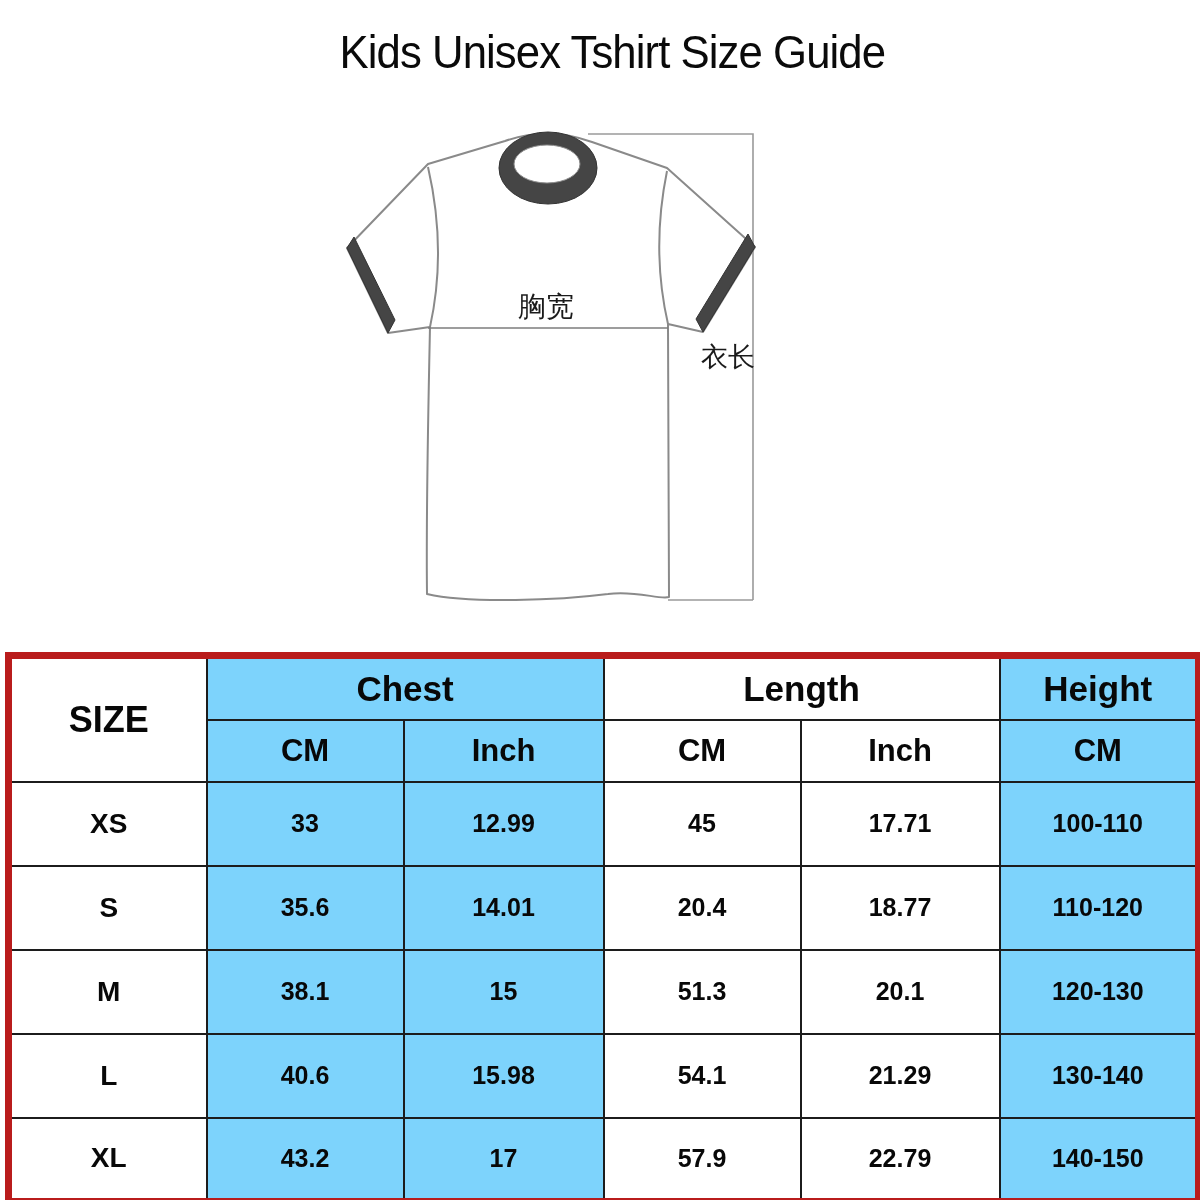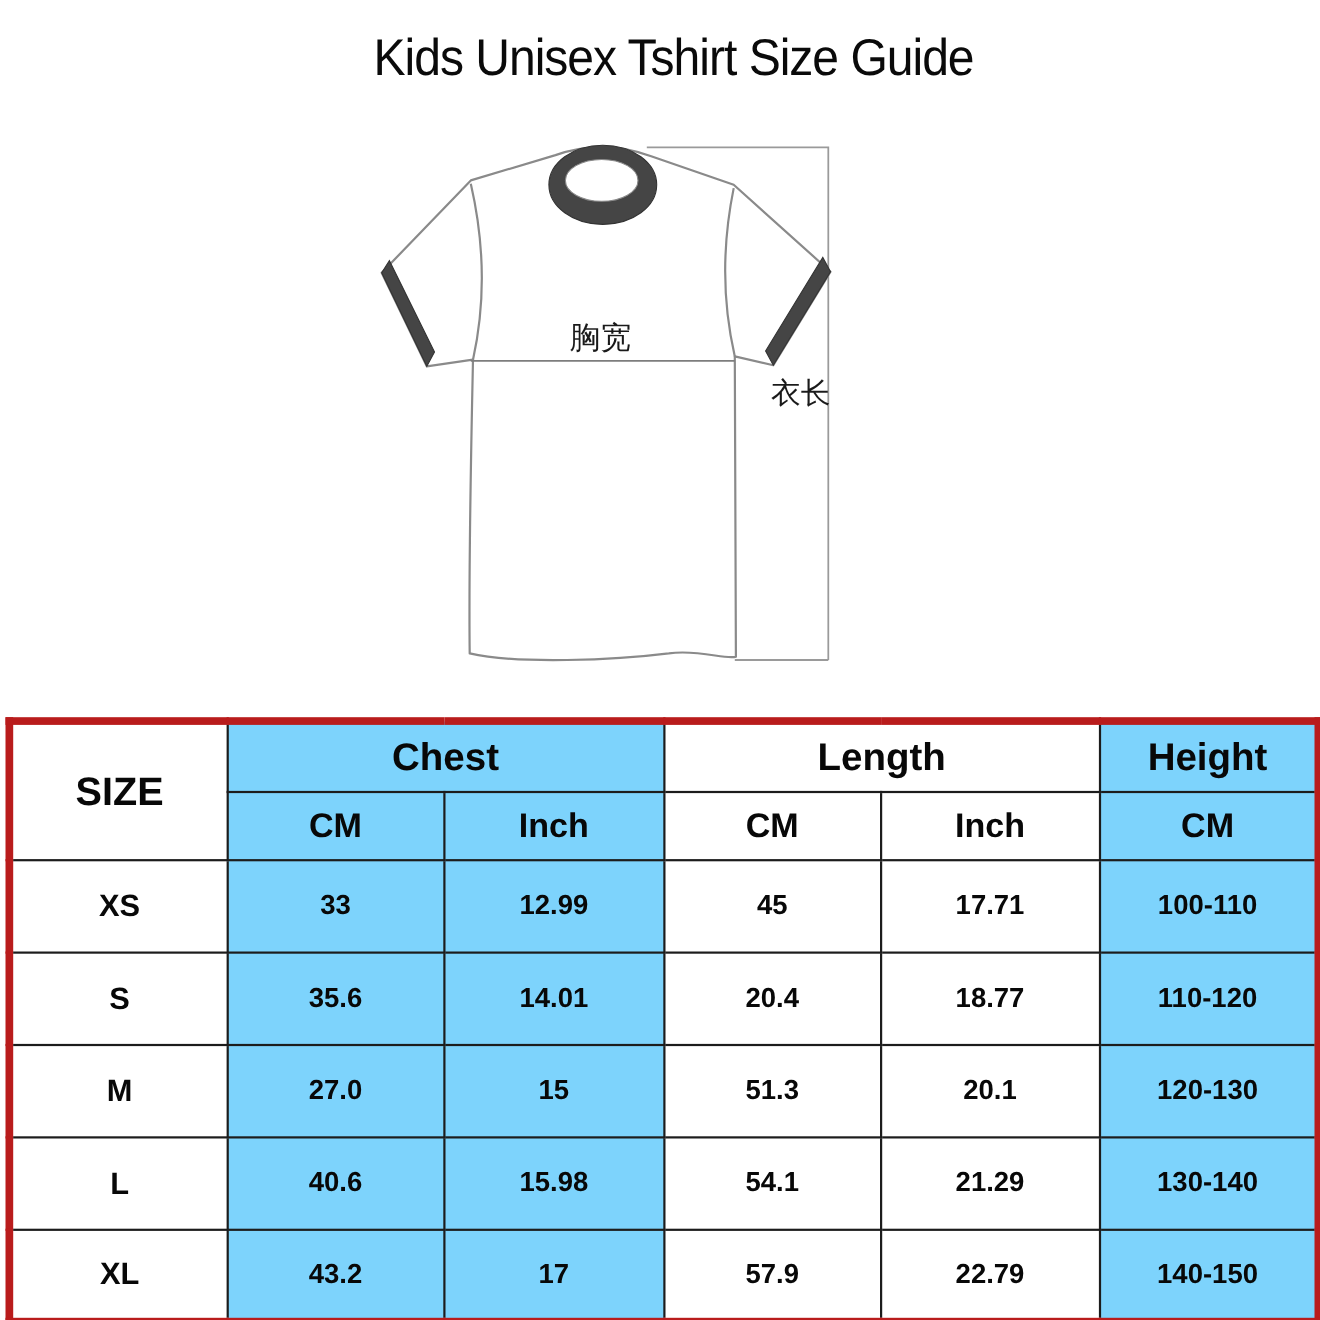--- a/index.html
+++ b/index.html
@@ -114,21 +114,21 @@
   <tr class="drow">
     <td class="rowlabel white">S</td>
     <td class="val peach">35.6</td>
     <td class="val peach">14.01</td>
     <td class="val white">20.4</td>
     <td class="val white">18.77</td>
     <td class="val peach">110-120</td>
   </tr>
   <tr class="drow">
     <td class="rowlabel white">M</td>
-    <td class="val peach">27.0</td>
+    <td class="val peach">38.1</td>
     <td class="val peach">15</td>
     <td class="val white">51.3</td>
     <td class="val white">20.1</td>
     <td class="val peach">120-130</td>
   </tr>
   <tr class="drow">
     <td class="rowlabel white">L</td>
     <td class="val peach">40.6</td>
     <td class="val peach">15.98</td>
     <td class="val white">54.1</td>

